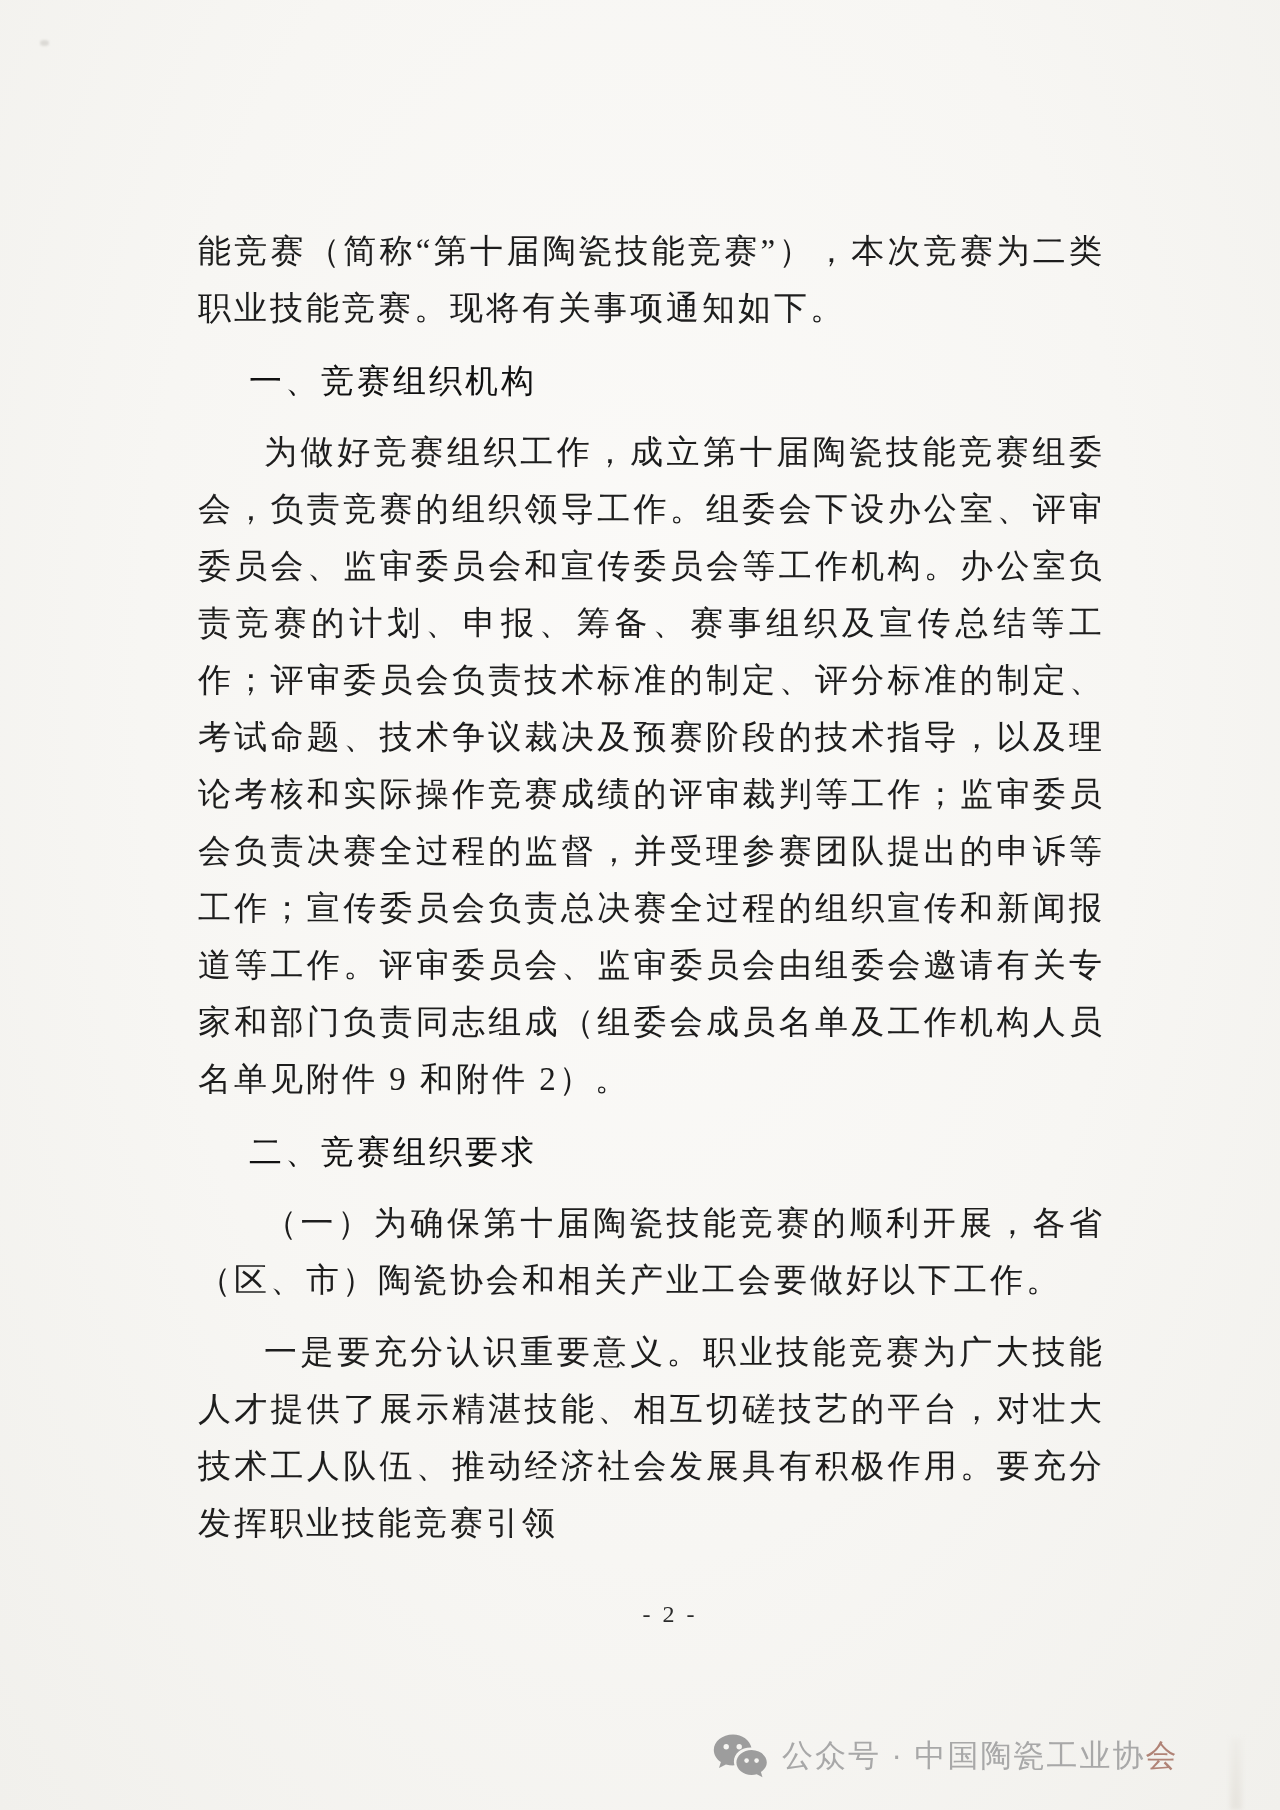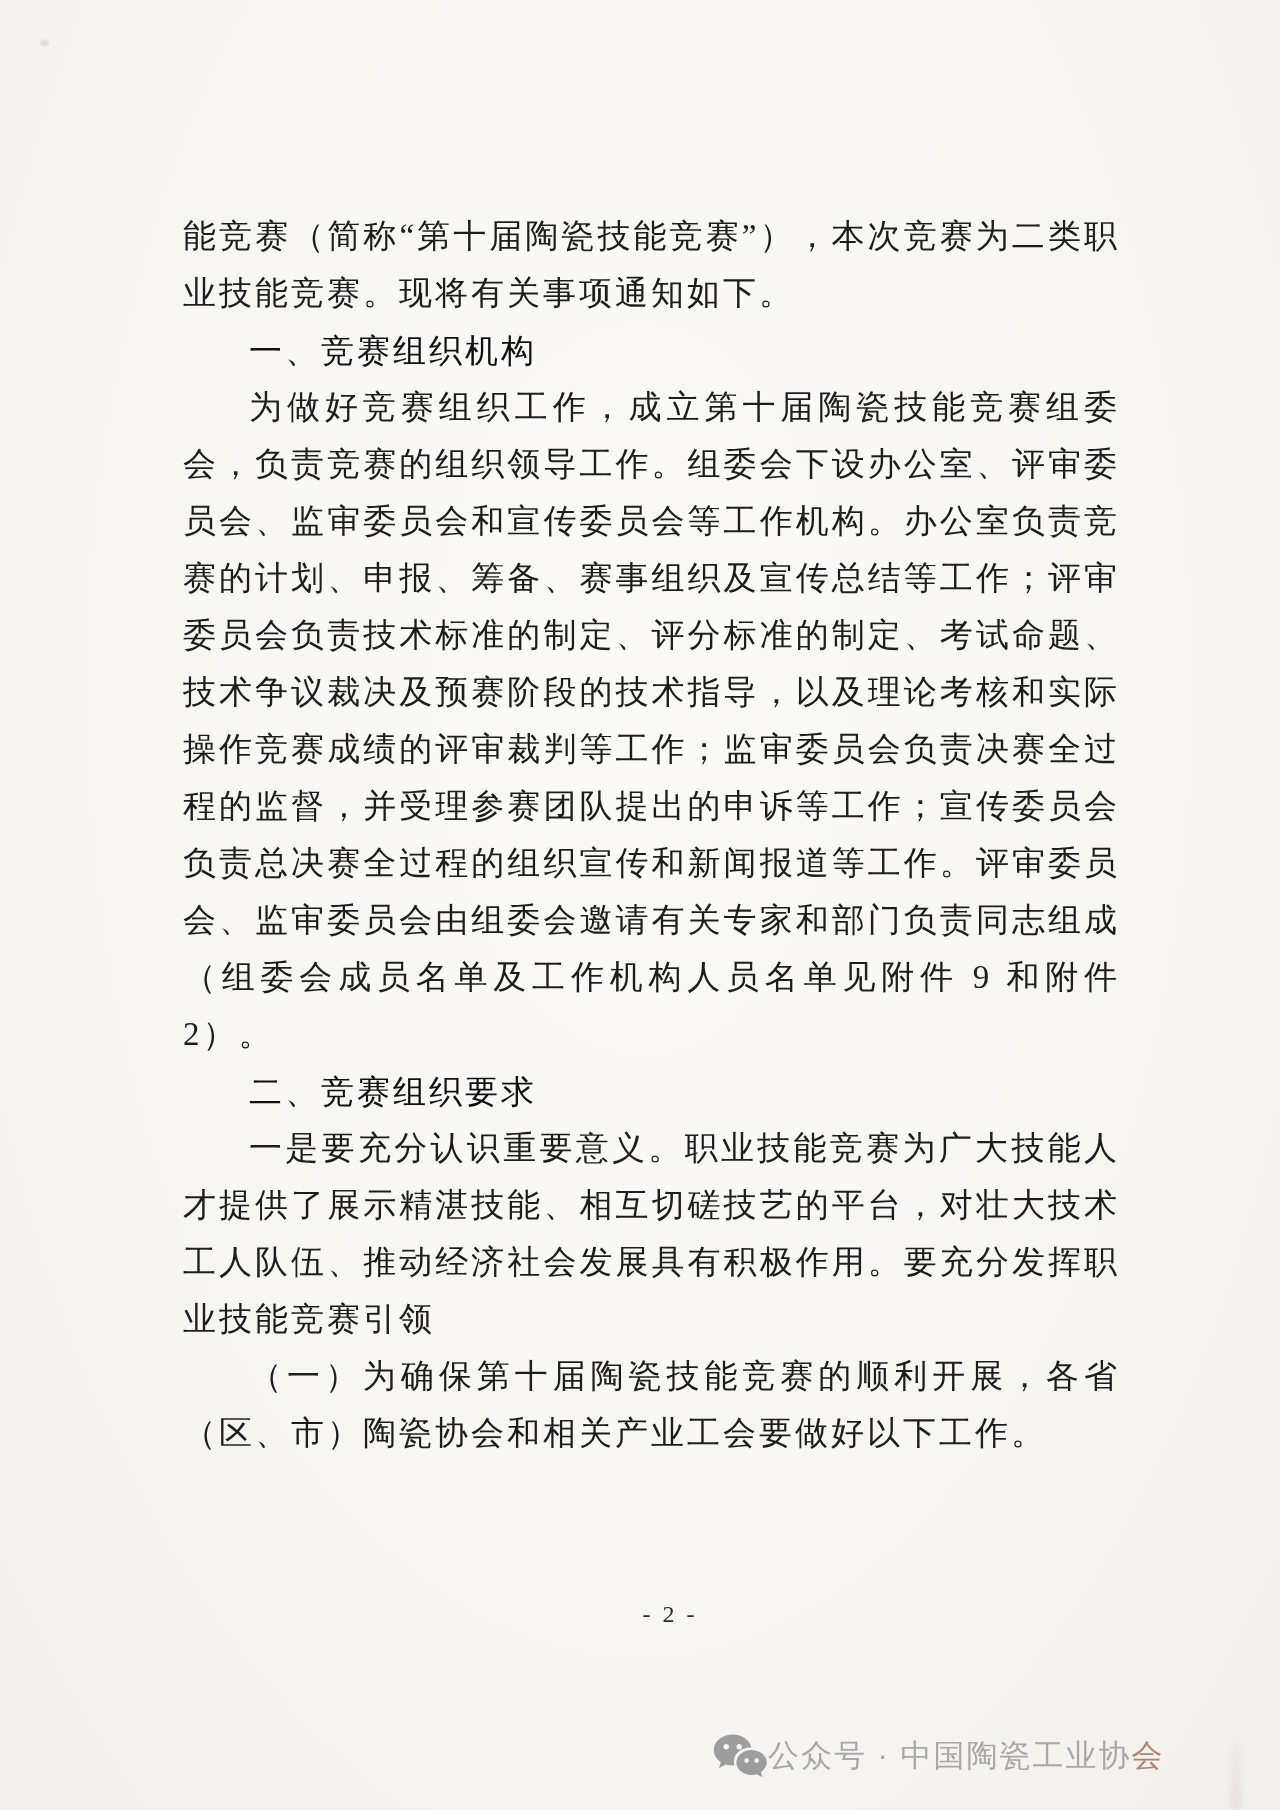--- a/index.html
+++ b/index.html
@@ -46,21 +46,21 @@
     top: 208px;
     width: 937px;
     color: #1d1d1d;
     font-size: 33px;
     line-height: 57px;
     letter-spacing: 3px;
     text-align: justify;
     text-justify: inter-ideograph;
   }
   .para {
-    margin: 0;
+    margin: 15px;
   }
   .para.indented {
     text-indent: 2em;
   }
   .heading {
     margin: 0;
     font-family: "Liberation Sans", "DejaVu Sans", sans-serif;
     font-weight: normal;
     font-size: 33px;
     line-height: 57px;
@@ -78,20 +78,21 @@
     color: #2b2b2b;
     font-family: "Liberation Serif", "DejaVu Serif", serif;
     white-space: nowrap;
   }
   .watermark {
     position: absolute;
     top: 1732px;
     left: 712px;
     display: flex;
     align-items: center;
+    gap: 14px;
     color: #a8a8a8;
     font-family: "Liberation Sans", "DejaVu Sans", sans-serif;
     font-size: 31px;
     letter-spacing: 2px;
     white-space: nowrap;
   }
   .watermark .wm-accent {
     color: #b08376;
   }
   .wm-icon {
@@ -105,22 +106,22 @@
 
 <div class="page">
 
   <div class="scan-speck"></div>
 
   <div class="doc-content">
     <p class="para">能竞赛（简称“第十届陶瓷技能竞赛”），本次竞赛为二类职业技能竞赛。现将有关事项通知如下。</p>
     <h2 class="heading">一、竞赛组织机构</h2>
     <p class="para indented">为做好竞赛组织工作，成立第十届陶瓷技能竞赛组委会，负责竞赛的组织领导工作。组委会下设办公室、评审委员会、监审委员会和宣传委员会等工作机构。办公室负责竞赛的计划、申报、筹备、赛事组织及宣传总结等工作；评审委员会负责技术标准的制定、评分标准的制定、考试命题、技术争议裁决及预赛阶段的技术指导，以及理论考核和实际操作竞赛成绩的评审裁判等工作；监审委员会负责决赛全过程的监督，并受理参赛团队提出的申诉等工作；宣传委员会负责总决赛全过程的组织宣传和新闻报道等工作。评审委员会、监审委员会由组委会邀请有关专家和部门负责同志组成（组委会成员名单及工作机构人员名单见附件 9 和附件 2）。</p>
     <h2 class="heading">二、竞赛组织要求</h2>
+    <p class="para indented">（一）为确保第十届陶瓷技能竞赛的顺利开展，各省（区、市）陶瓷协会和相关产业工会要做好以下工作。</p>
     <p class="para indented">一是要充分认识重要意义。职业技能竞赛为广大技能人才提供了展示精湛技能、相互切磋技艺的平台，对壮大技术工人队伍、推动经济社会发展具有积极作用。要充分发挥职业技能竞赛引领</p>
-    <p class="para indented">（一）为确保第十届陶瓷技能竞赛的顺利开展，各省（区、市）陶瓷协会和相关产业工会要做好以下工作。</p>
   </div>
 
   <div class="page-number">- 2 -</div>
 
   <div class="watermark">
     <svg class="wm-icon" viewBox="0 0 56 46" xmlns="http://www.w3.org/2000/svg" aria-hidden="true">
       <g fill="#9d9d9d">
         <path d="M21 1.5C10.3 1.5 1.8 8.4 1.8 16.9c0 4.9 2.8 9.2 7.1 12l-1.9 6.2 6.9-3.7c2.2.6 4.6 1 7.1 1 .5 0 1 0 1.5-.1-.4-1.2-.6-2.5-.6-3.8 0-7.7 7.4-13.9 16.6-13.9h.9C37.9 7.2 30.2 1.5 21 1.5z"></path>
         <path d="M39.6 17.1c-8.4 0-15.2 5.6-15.2 12.5 0 6.9 6.8 12.4 15.2 12.4 1.8 0 3.6-.3 5.2-.8l5.7 3-1.6-5.2c3.6-2.3 5.9-5.8 5.9-9.4 0-6.9-6.8-12.5-15.2-12.5z"></path>
       </g>

